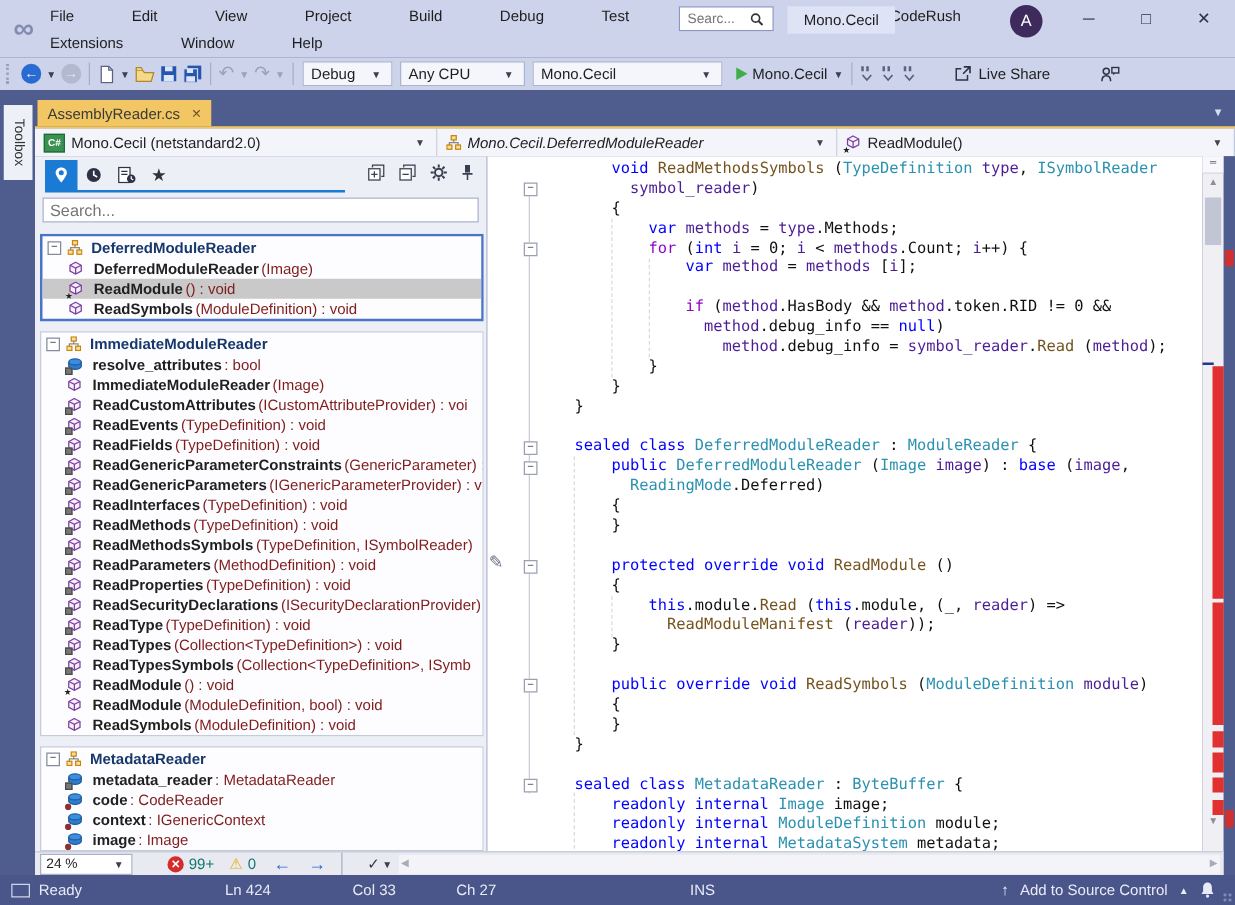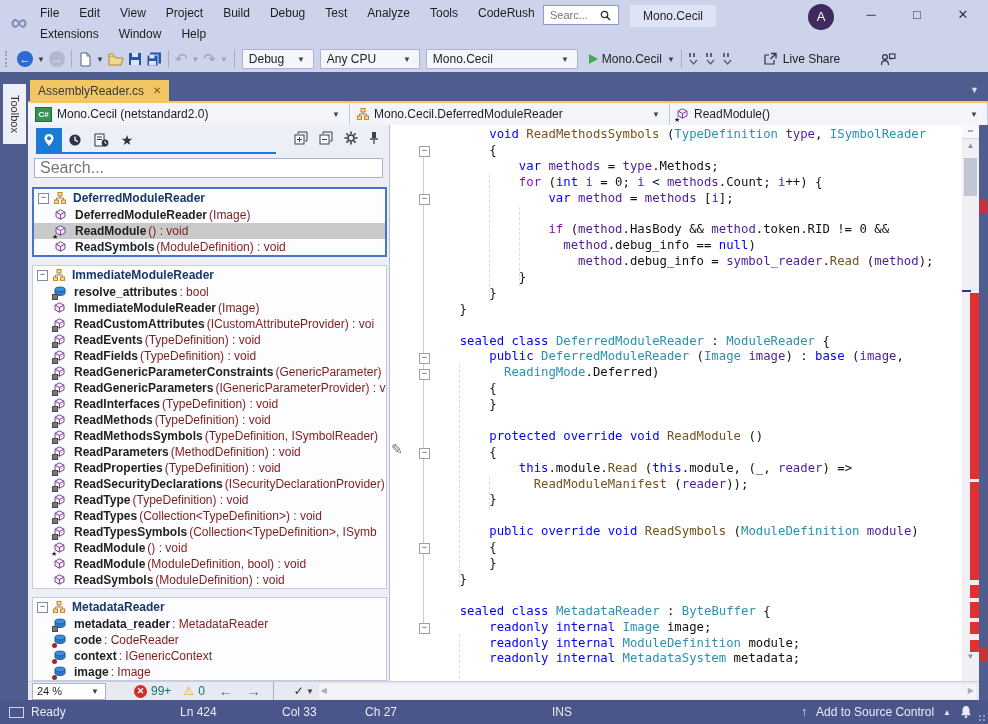--- a/index.html
+++ b/index.html
@@ -4,21 +4,21 @@
 <style>
   html,body{margin:0;padding:0;background:#9aa2bf;}
   .app{position:relative;width:988px;height:724px;overflow:hidden;
        font-family:"Liberation Sans",sans-serif;font-size:12px;color:#1e1e1e;
        background:#4e5c8e;}
   
   .titlebar{position:absolute;left:0;top:0;width:988px;height:46px;background:#ccd3ea;}
   .vslogo{position:absolute;left:5px;top:8px;width:28px;height:28px;color:#838bb0;
           font-size:23px;line-height:28px;text-align:center;font-weight:bold;}
   .menus{position:absolute;left:30px;top:2px;}
-  .menu-row{display:flex;height:21px;align-items:center;}
+  .menu-row{display:flex;height:21px;align-items:center;gap:26px;}
   .menu-item{padding:0 10px;height:20px;line-height:20px;white-space:nowrap;}
   .tsearch{position:absolute;left:543px;top:5px;width:76px;height:20px;background:#fff;
            border:1px solid #8b96c9;display:flex;align-items:center;padding:0 4px;box-sizing:border-box;}
   .tsearch input{border:none;outline:none;width:48px;font-size:11px;color:#666;background:transparent;
            font-family:"Liberation Sans",sans-serif;}
   .title-chip{position:absolute;left:630px;top:5px;height:22px;line-height:22px;padding:0 13px;background:#dee4f6;}
   .avatar{position:absolute;left:808px;top:4px;width:26px;height:26px;border-radius:50%;background:#3f2a5e;
           color:#fff;text-align:center;line-height:26px;font-size:13px;}
   .winbtns{position:absolute;right:2px;top:0;display:flex;}
   .winbtn{width:46px;height:30px;text-align:center;line-height:30px;font-size:13px;color:#2d3345;}
@@ -47,39 +47,39 @@
   .doctab .close{font-size:10px;color:#6b5a26;margin-left:9px;}
   .strip-caret{position:absolute;right:9px;bottom:6px;color:#d8ddef;font-size:9px;}
   
   .navbar{position:absolute;left:28px;top:103px;width:960px;height:22px;background:#edf0f8;display:flex;}
   .nav-combo{height:22px;border-right:1px solid #c3c9dc;display:flex;align-items:center;
              padding:0 7px;background:#f3f5fb;box-sizing:border-box;}
   .nav-combo .spacer{flex:1;}
   .nav-combo .caret{color:#444;}
   .csharp{width:15px;height:13px;background:#3a9152;border:1px solid #1f6b37;color:#fff;font-size:8px;
           font-weight:bold;text-align:center;line-height:13px;margin-right:5px;}
-  .nc1{width:322px;} .nc2{width:320px;} .nc3{flex:1;}
+  .nc1{width:322px;} .nc2{width:320px;font-style:italic;} .nc3{flex:1;}
   
   .left-rail{position:absolute;left:0;top:72px;width:28px;height:628px;background:#4e5c8e;}
   .toolbox-tab{position:absolute;left:3px;top:12px;width:23px;height:60px;background:#eef0f7;color:#333;
                writing-mode:vertical-rl;font-size:11px;text-align:center;line-height:23px;}
   .right-rail{position:absolute;left:979px;top:125px;width:9px;height:575px;background:#4e5c8e;}
   .rail-mark{position:absolute;left:1px;width:7px;background:#d23030;}
   
   .members{position:absolute;left:28px;top:125px;width:362px;height:556px;background:#edeff7;
            border-right:1px solid #b6bdd4;box-sizing:border-box;overflow:hidden;}
   .m-head{position:absolute;left:8px;top:3px;display:flex;height:24px;align-items:center;}
   .m-tab{width:26px;height:24px;display:flex;align-items:center;justify-content:center;color:#333;}
   .m-tab.active{background:#1a7ad4;}
   .m-underline{position:absolute;left:8px;top:27px;width:240px;height:2px;background:#1a7ad4;}
   .m-tools{position:absolute;right:10px;top:6px;display:flex;gap:11px;align-items:center;color:#3a3f4e;}
   .m-search{position:absolute;left:6px;top:33px;width:349px;height:20px;background:#fff;
             border:1px solid #a9b0cc;box-sizing:border-box;}
   .m-search input{border:none;outline:none;width:100%;height:100%;padding:0 5px;color:#9aa0ad;
-            font-size:16px;background:transparent;box-sizing:border-box;font-family:"Liberation Sans",sans-serif;}
+            font-size:13px;background:transparent;box-sizing:border-box;font-family:"Liberation Sans",sans-serif;}
   .m-groups{position:absolute;left:4px;top:62px;width:355px;height:494px;overflow:hidden;}
   .mgroup{background:#fdfdff;border:1px solid #c6cbdb;margin-bottom:8px;overflow:hidden;}
   .mgroup.selected{border:2px solid #4a74c8;}
   .mg-head{display:flex;align-items:center;height:18px;padding-left:4px;}
   .mg-exp{width:9px;height:9px;border:1px solid #848b9e;background:#fff;font-size:9px;line-height:7px;
           text-align:center;color:#333;flex:none;}
   .mg-title{font-weight:bold;color:#17386b;margin-left:6px;white-space:nowrap;}
   .mg-head .mico{margin-left:5px;}
   .mrow{display:flex;align-items:center;height:16px;padding-left:21px;overflow:hidden;}
   .mrow.sel{background:#c9c9c9;}
@@ -731,20 +731,21 @@
           </div>
         </div>
       </div>
   </div>
 
   <div class="editor">
     <div class="fold-line"></div>
     <span class="pencil">✎</span>
     <div class="code">
         <div class="cl"><span class="tk-p">        </span><span class="tk-k">void</span><span class="tk-p"> </span><span class="tk-m">ReadMethodsSymbols</span><span class="tk-p"> (</span><span class="tk-t">TypeDefinition</span><span class="tk-p"> </span><span class="tk-l">type</span><span class="tk-p">, </span><span class="tk-t">ISymbolReader</span></div>
+        <div class="cl"><span class="tk-p">          </span><span class="tk-l">symbol_reader</span><span class="tk-p">)</span></div>
         <div class="cl"><span class="tk-p">        {</span></div>
         <div class="cl"><span class="tk-p">            </span><span class="tk-k">var</span><span class="tk-p"> </span><span class="tk-l">methods</span><span class="tk-p"> = </span><span class="tk-l">type</span><span class="tk-p">.Methods;</span></div>
         <div class="cl"><span class="tk-p">            </span><span class="tk-c">for</span><span class="tk-p"> (</span><span class="tk-k">int</span><span class="tk-p"> </span><span class="tk-l">i</span><span class="tk-p"> = 0; </span><span class="tk-l">i</span><span class="tk-p"> &lt; </span><span class="tk-l">methods</span><span class="tk-p">.Count; </span><span class="tk-l">i</span><span class="tk-p">++) {</span></div>
         <div class="cl"><span class="tk-p">                </span><span class="tk-k">var</span><span class="tk-p"> </span><span class="tk-l">method</span><span class="tk-p"> = </span><span class="tk-l">methods</span><span class="tk-p"> [</span><span class="tk-l">i</span><span class="tk-p">];</span></div>
         <div class="cl"></div>
         <div class="cl"><span class="tk-p">                </span><span class="tk-c">if</span><span class="tk-p"> (</span><span class="tk-l">method</span><span class="tk-p">.HasBody &amp;&amp; </span><span class="tk-l">method</span><span class="tk-p">.token.RID != 0 &amp;&amp;</span></div>
         <div class="cl"><span class="tk-p">                  </span><span class="tk-l">method</span><span class="tk-p">.debug_info == </span><span class="tk-k">null</span><span class="tk-p">)</span></div>
         <div class="cl"><span class="tk-p">                    </span><span class="tk-l">method</span><span class="tk-p">.debug_info = </span><span class="tk-l">symbol_reader</span><span class="tk-p">.</span><span class="tk-m">Read</span><span class="tk-p"> (</span><span class="tk-l">method</span><span class="tk-p">);</span></div>
         <div class="cl"><span class="tk-p">            }</span></div>
         <div class="cl"><span class="tk-p">        }</span></div>

